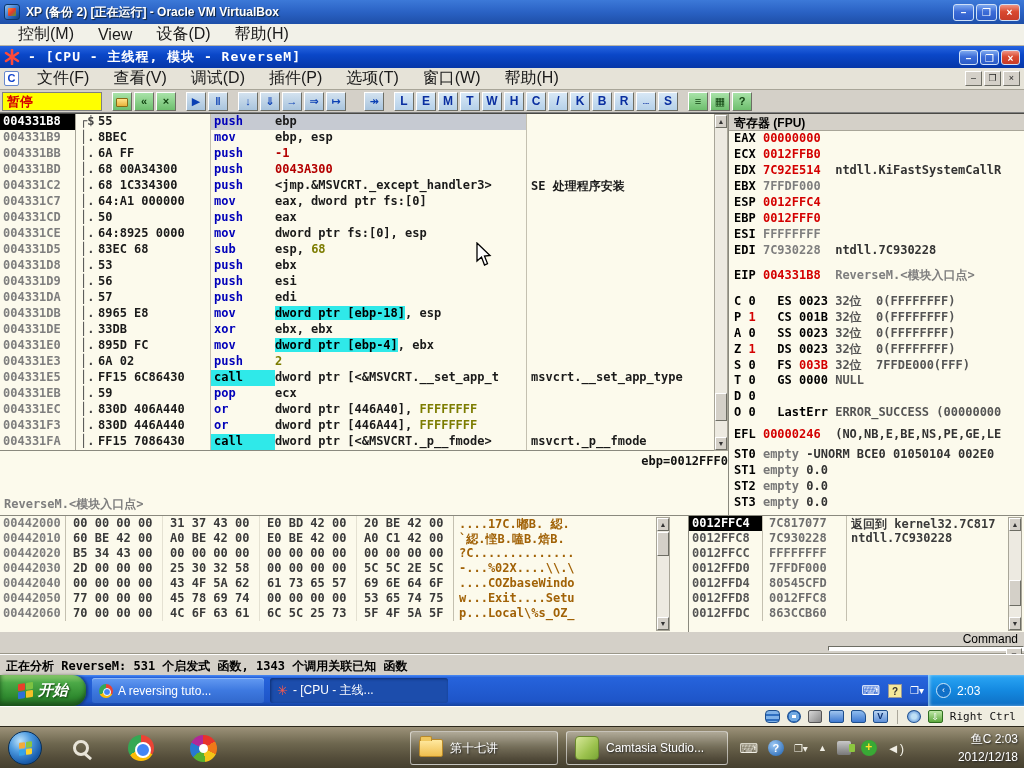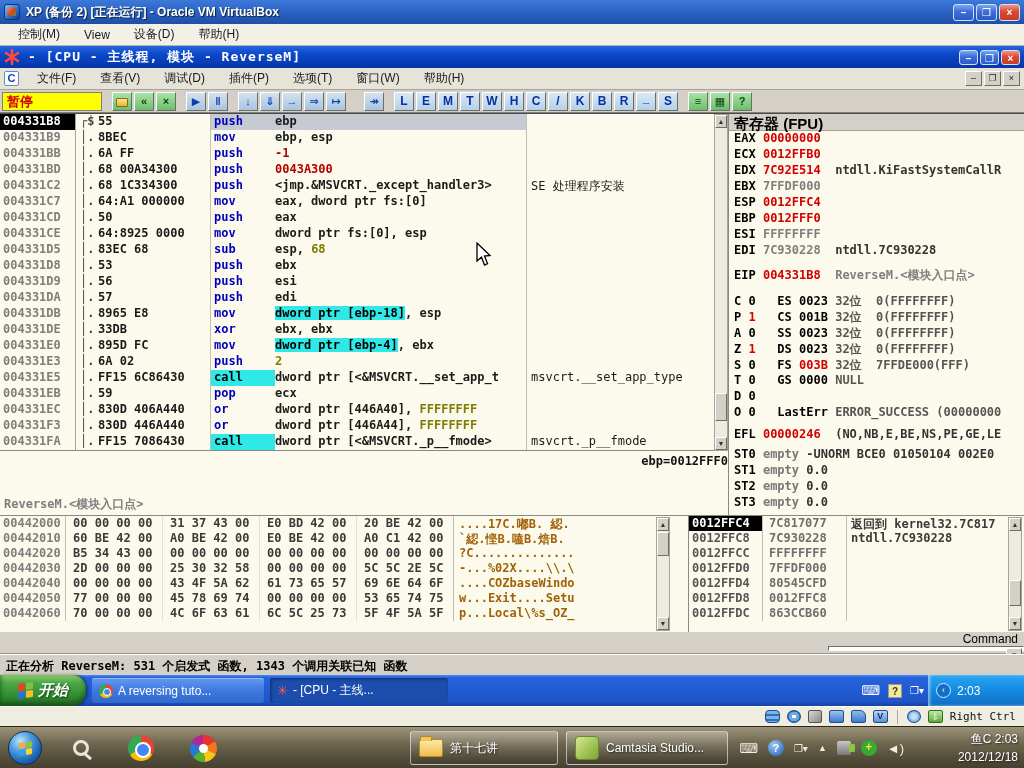--- a/index.html
+++ b/index.html
@@ -15,21 +15,21 @@
   .vbicon { width:16px; height:16px; border-radius:3px; background:linear-gradient(135deg,#8FC1F2 0%,#2B6BC4 60%,#14407E 100%); border:1px solid #0E3668; position:relative; }
   .vbicon::after { content:""; position:absolute; left:3px; top:3px; width:8px; height:8px; background:linear-gradient(135deg,#FF8A2B 0%,#E23A2E 50%,#3FA03F 100%); border-radius:1px; }
   .caption-btns { margin-left:auto; display:flex; gap:2px; }
   .winbtn { width:21px; height:17px; border-radius:3px; color:#fff; font-size:10px; line-height:15px; text-align:center; font-weight:bold;
     background:linear-gradient(180deg,#7DA8EF 0%,#3C6CD8 45%,#2B5BC7 100%); border:1px solid #CFE0F8; }
   .winbtn.close { background:linear-gradient(180deg,#F09585 0%,#D9492F 45%,#C83C28 100%); }
 
   
   #vbox-menubar { position:absolute; left:0; top:24px; width:1024px; height:22px; background:#F2F1E8; border-bottom:1px solid #B8B5A8;
     display:flex; align-items:center; padding-left:8px; gap:4px; }
-  .menu-item { font-size:12px; color:#1a1a1a; padding:2px 10px; }
+  .menu-item { font-size:16px; color:#1a1a1a; padding:2px 10px; }
 
   
   #olly-titlebar { position:absolute; left:0; top:46px; width:1024px; height:22px;
     background:linear-gradient(180deg,#2664E0 0%,#0A47C8 40%,#0636A8 100%);
     display:flex; align-items:center; padding:0 4px; }
   #olly-titlebar .ttl { color:#fff; font-size:13px; font-weight:bold; margin-left:8px; letter-spacing:1px; font-family:"DejaVu Sans Mono",monospace; }
   #olly-titlebar .caption-btns .winbtn { width:19px; height:15px; }
 
   
   #olly-menubar { position:absolute; left:0; top:68px; width:1024px; height:22px; background:#E6E3D8; border-bottom:1px solid #A8A598;
@@ -60,30 +60,30 @@
   .c-addr { width:76px; color:#7E7E7E; padding-left:3px; border-right:1px solid #A8A598; flex:none; }
   .dr.sel .c-addr { background:#000; color:#FFF; }
   .c-pfx { width:22px; color:#444; padding-left:4px; flex:none; }
   .c-bytes { width:113px; color:#1A1A1A; overflow:hidden; border-right:1px solid #C4C0B0; flex:none; }
   .c-instr { width:316px; display:flex; overflow:hidden; border-right:1px solid #C4C0B0; flex:none; }
   .dr.sel .c-instr { background:#C6CAD2; }
   .mn { width:64px; color:#0000B9; flex:none; padding-left:3px; }
   .mn.mhl { background:#2FE9E9; color:#000; }
   .ops { color:#1A1A1A; }
   .seg-red { color:#B40000; } .seg-olv { color:#7C7C00; } .seg-hl { background:#2FE9E9; color:#000; }
-  .c-cmt { flex:1; color:#1A1A1A; overflow:hidden; padding-left:4px; font-weight:400; }
+  .c-cmt { flex:1; color:#1A1A1A; overflow:hidden; padding-left:4px; font-weight:700; }
 
   
   #infopane { left:0; top:337px; width:728px; height:65px; border-bottom:1px solid #8A897E; }
   #infopane .l1 { font:700 12px "DejaVu Sans Mono",monospace; color:#111; padding:3px 0 0 4px;text-align:right; }
   #infopane .l2 { position:absolute; bottom:2px; left:4px; font:700 12px "DejaVu Sans Mono",monospace; color:#7E7E7E; }
 
   
   #registers { left:728px; top:0; width:296px; height:402px; border-left:1px solid #8A897E; border-bottom:1px solid #8A897E; }
-  #reg-header { height:17px; background:#D4D0C8; border-bottom:1px solid #A8A598; font-weight:bold; font-size:15px; color:#000; padding:1px 0 0 5px; }
+  #reg-header { height:17px; background:#D4D0C8; border-bottom:1px solid #A8A598; font-weight:bold; font-size:12px; color:#000; padding:1px 0 0 5px; }
   .rl { height:16px; line-height:16px; white-space:pre; font:700 12px "DejaVu Sans Mono",monospace; padding-left:5px; overflow:hidden; }
   .rl .rn { color:#000; } .rl .rv { color:#7E7E7E; } .rl .rv.red { color:#D40000; } .rl .rnote { color:#333; } .rl .rnote.gray { color:#7E7E7E; }
   .rl .fseg { color:#000; } .rl .frest { color:#555; } .rl .fv.red { color:#D40000; }
   .rl .ste { color:#777; }
 
   
   #dump { left:0; top:402px; width:688px; height:117px; }
   .mr { display:flex; height:15px; line-height:15px; white-space:pre; font:700 12px "DejaVu Sans Mono",monospace; }
   .m-addr { width:66px; color:#7E7E7E; padding-left:3px; border-right:1px solid #C4C0B0; flex:none; }
   .m-g { width:97px; padding-left:7px; color:#3A3A3A; border-right:1px solid #E4E1D2; flex:none; overflow:hidden; }

